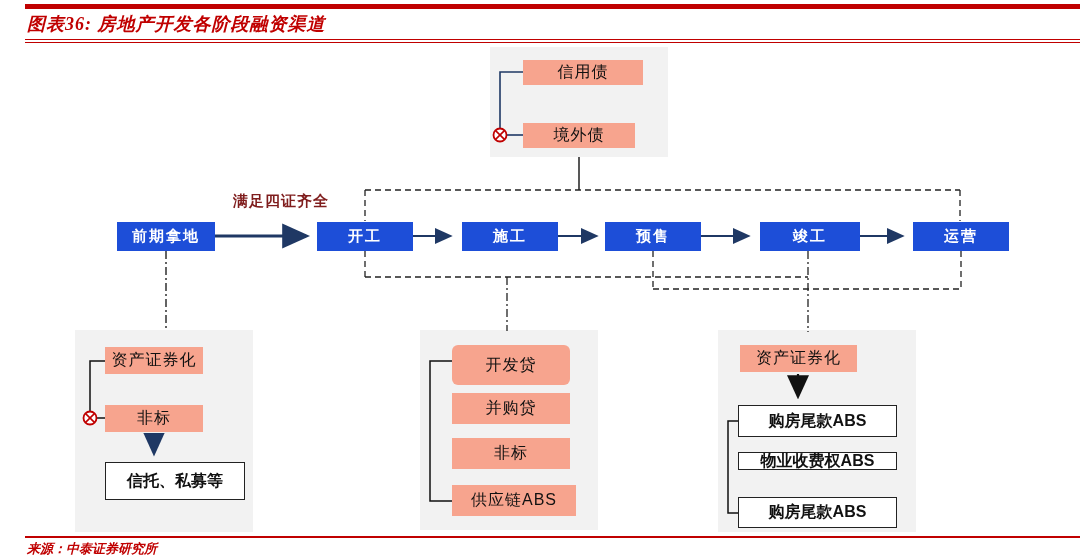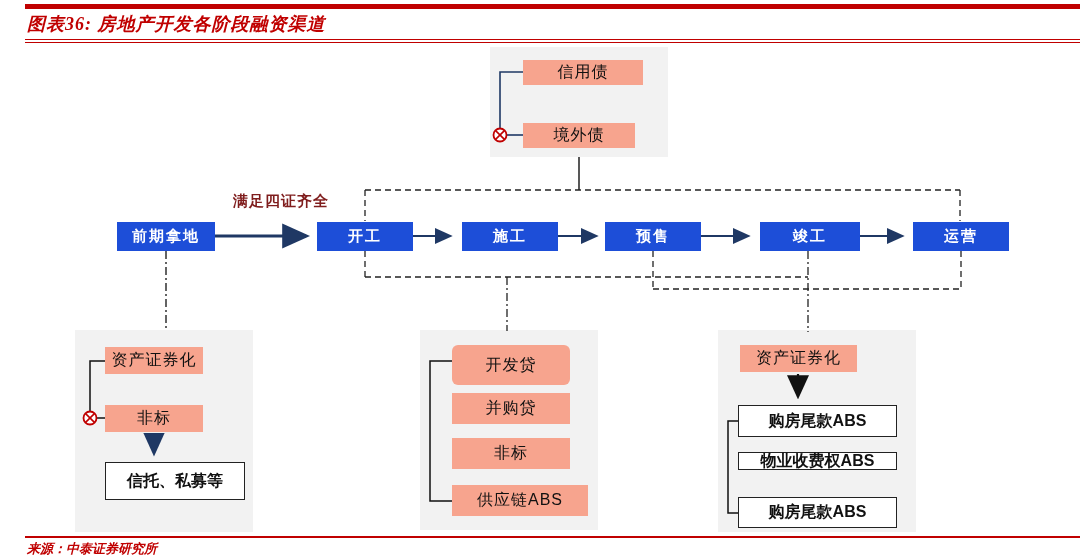--- a/index.html
+++ b/index.html
@@ -117,21 +117,21 @@
   <div class="box stage" style="left:760px;width:100px;">竣工</div>
   <div class="box stage" style="left:913px;width:96px;">运营</div>
 
   <div class="box salmon" style="left:105px;top:347px;width:98px;height:27px;">资产证券化</div>
   <div class="box salmon" style="left:105px;top:405px;width:98px;height:27px;">非标</div>
   <div class="box white-box" style="left:105px;top:462px;width:140px;height:38px;">信托、私募等</div>
 
   <div class="box salmon" style="left:452px;top:345px;width:118px;height:40px;border-radius:6px;">开发贷</div>
   <div class="box salmon" style="left:452px;top:393px;width:118px;height:31px;">并购贷</div>
   <div class="box salmon" style="left:452px;top:438px;width:118px;height:31px;">非标</div>
-  <div class="box salmon" style="left:452px;top:485px;width:136px;height:31px;">供应链ABS</div>
+  <div class="box salmon" style="left:452px;top:485px;width:124px;height:31px;">供应链ABS</div>
 
   <div class="box salmon" style="left:740px;top:345px;width:117px;height:27px;">资产证券化</div>
   <div class="box white-box" style="left:738px;top:405px;width:159px;height:32px;">购房尾款ABS</div>
   <div class="box white-box" style="left:738px;top:452px;width:159px;height:18px;">物业收费权ABS</div>
   <div class="box white-box" style="left:738px;top:497px;width:159px;height:31px;">购房尾款ABS</div>
 
   <div class="bottom-line"></div>
   <div class="source-note">来源：中泰证券研究所</div>
 
 </div>

